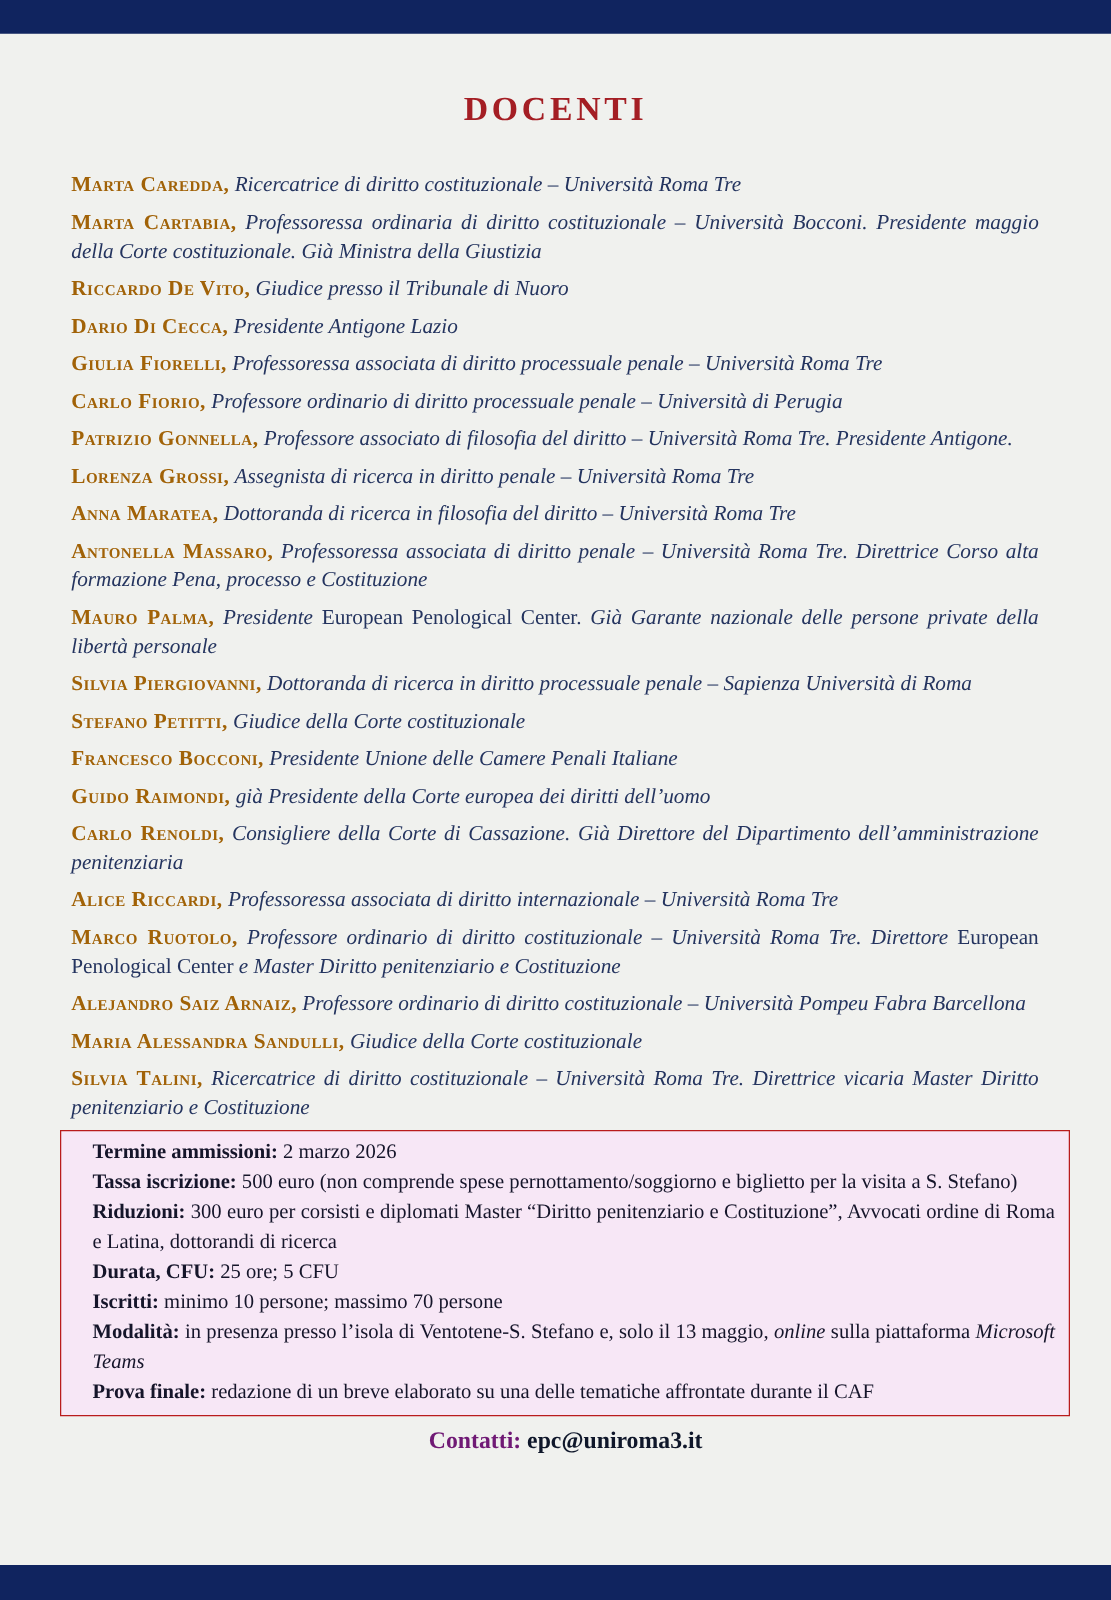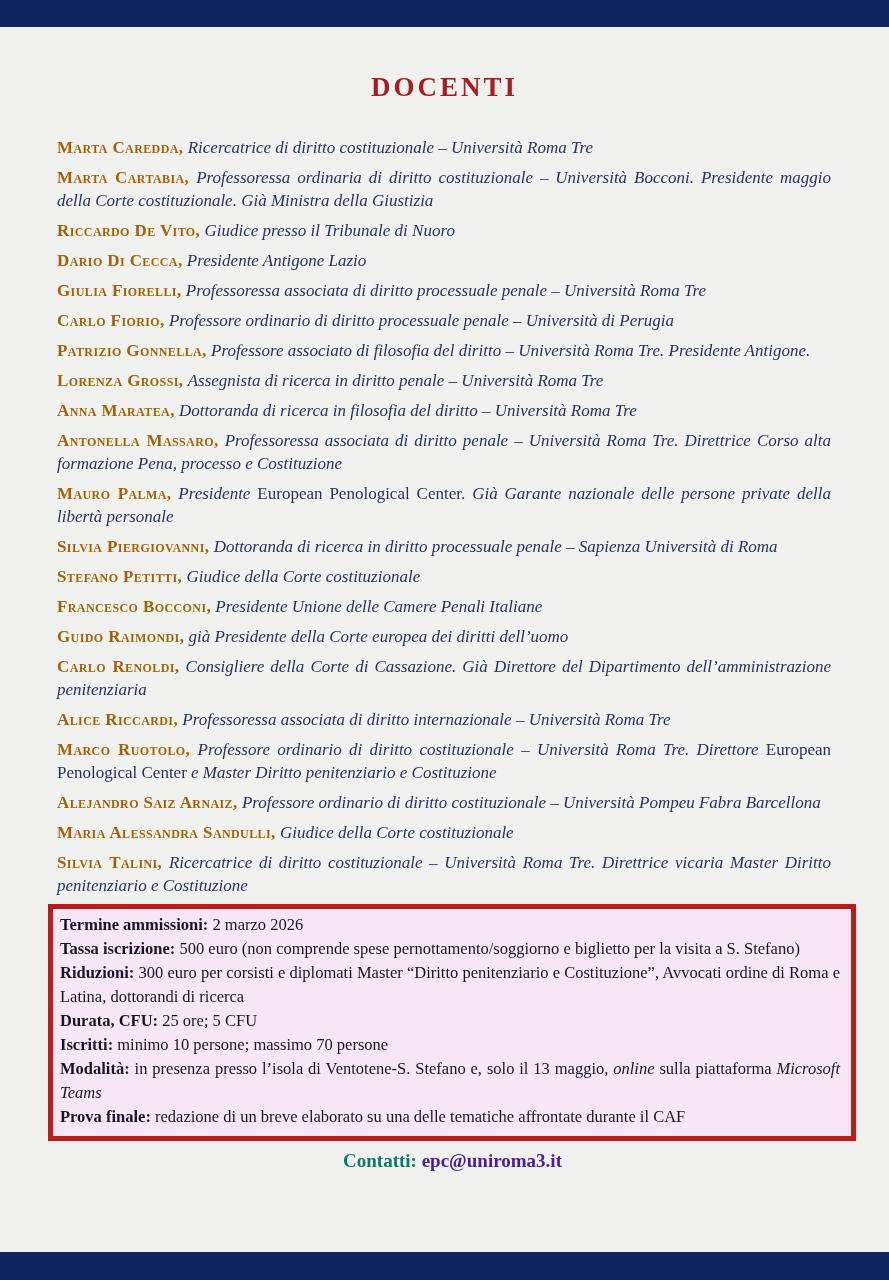--- a/index.html
+++ b/index.html
@@ -35,37 +35,37 @@
   .name{
     font-variant:small-caps;
     font-weight:bold;
     color:#a16207;
     letter-spacing:0.4px;
   }
   .it{font-style:italic;}
   .rm{font-style:normal;}
   .info-box{
     margin-top:6px;
-    border:5px solid #b91c1c;
+    border:1px solid #b91c1c;
     background:#f7e7f6;
     color:#15152a;
-    padding:4px 11px 7px 7px;
+    padding:4px 11px 7px 25px;
     font-size:16.5px;
     line-height:24px;
   }
   .info-box p{margin:0;text-align:justify;}
   .info-box .label{font-weight:bold;}
   .contact{
     margin:9px 15px 0 0;
     text-align:center;
     font-size:19px;
     font-weight:bold;
   }
-  .contact .c-label{color:#0f766e;margin-left:16px;}
-  .contact .c-email{color:#4c1d95;text-decoration:none;text-align:right;}
+  .contact .c-label{color:#701a75;margin-left:16px;}
+  .contact .c-email{color:#0f172a;text-decoration:none;text-align:right;}
 </style>
 </head>
 <body>
 
 <div class="page">
   <div class="band top"></div>
 
   <main>
     <h1 class="title">DOCENTI</h1>
 

